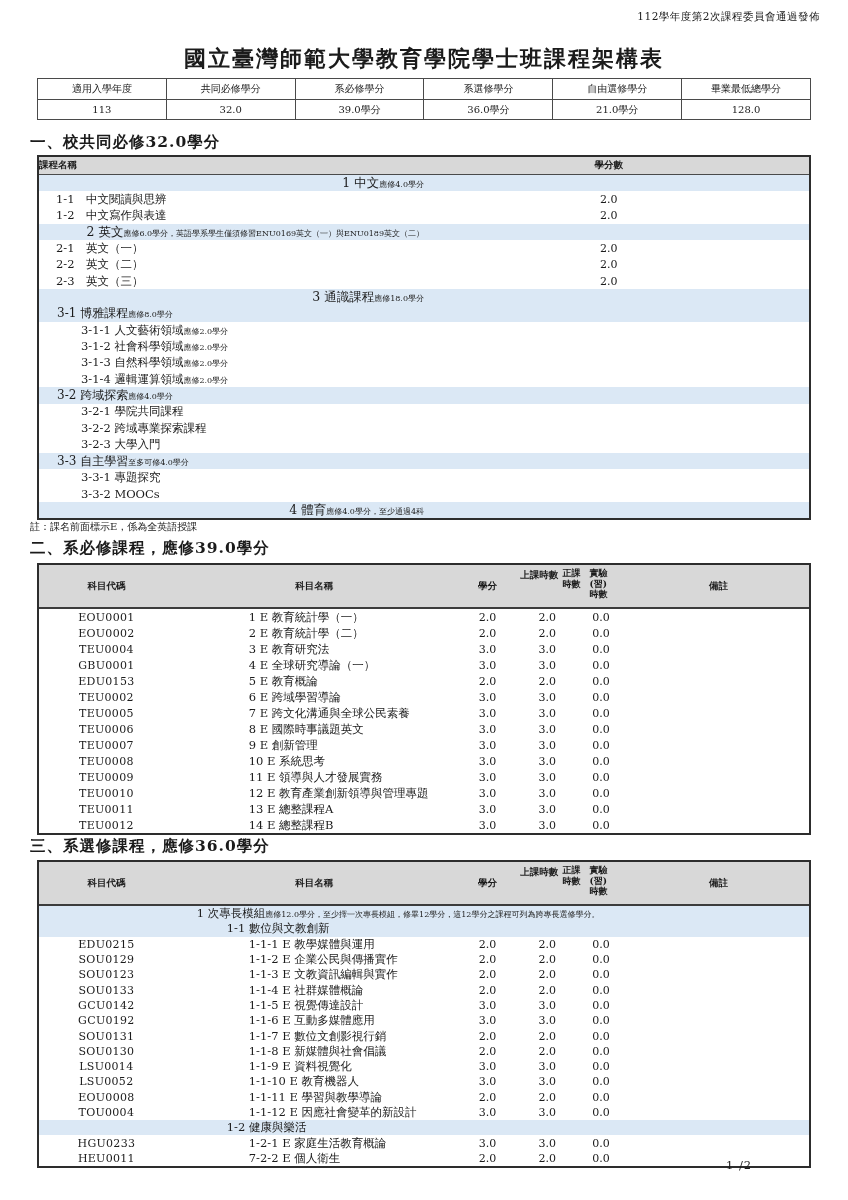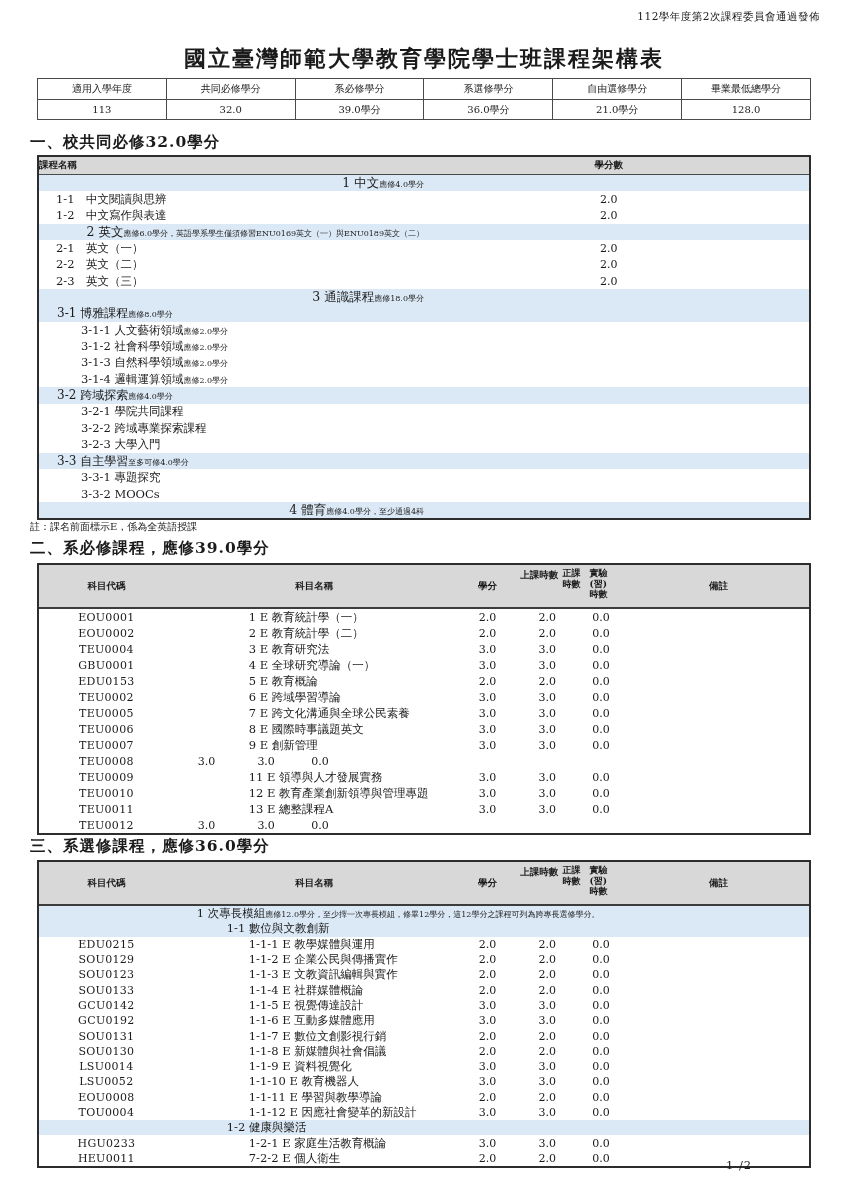--- a/index.html
+++ b/index.html
@@ -282,20 +282,21 @@
         <div class="crow">
           <div class="cc">TEU0007</div>
           <div class="cn">9 E 創新管理</div>
           <div class="ccr">3.0</div>
           <div class="cl">3.0</div>
           <div class="cb">0.0</div>
           <div class="crk"></div>
         </div>
         <div class="crow">
           <div class="cc">TEU0008</div>
+          <div class="cn">10 E 系統思考</div>
           <div class="ccr">3.0</div>
           <div class="cl">3.0</div>
           <div class="cb">0.0</div>
           <div class="crk"></div>
         </div>
         <div class="crow">
           <div class="cc">TEU0009</div>
           <div class="cn">11 E 領導與人才發展實務</div>
           <div class="ccr">3.0</div>
           <div class="cl">3.0</div>
@@ -313,20 +314,21 @@
         <div class="crow">
           <div class="cc">TEU0011</div>
           <div class="cn">13 E 總整課程A</div>
           <div class="ccr">3.0</div>
           <div class="cl">3.0</div>
           <div class="cb">0.0</div>
           <div class="crk"></div>
         </div>
         <div class="crow">
           <div class="cc">TEU0012</div>
+          <div class="cn">14 E 總整課程B</div>
           <div class="ccr">3.0</div>
           <div class="cl">3.0</div>
           <div class="cb">0.0</div>
           <div class="crk"></div>
         </div>
       </div>
   </div>
 
   <div class="sec-heading h3">三、系選修課程，應修36.0學分</div>
 

